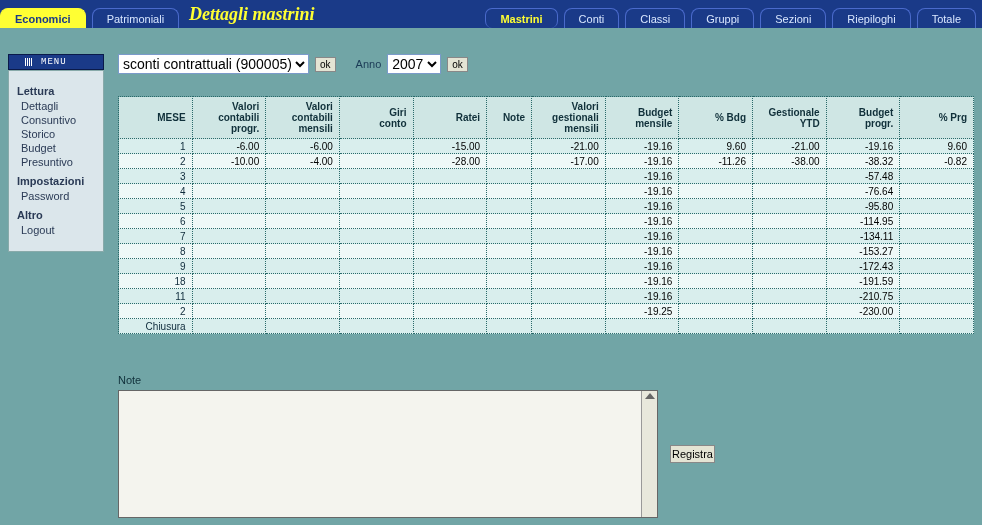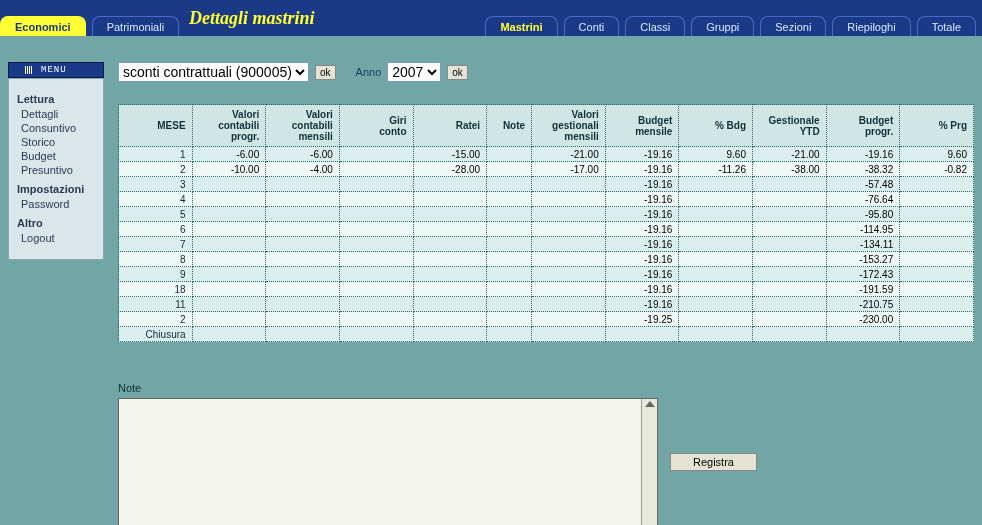--- a/index.html
+++ b/index.html
@@ -1,34 +1,34 @@
 <!DOCTYPE html>
 <html><head>
 <meta charset="utf-8">
 <style>
   * { box-sizing: border-box; margin: 0; padding: 0; }
   html, body { width: 982px; height: 525px; overflow: hidden; font-family: Verdana, Arial, sans-serif; font-size: 11px; }
   body { background: #71a5a6; }
 
   
-  .topbar { display: flex; align-items: flex-end; height: 36px; background: #1a3a88; padding-left: 0; }
+  .topbar { display: flex; align-items: flex-end; height: 28px; background: #1a3a88; padding-left: 0; }
   .topbar .tab {
     position: relative; display: inline-flex; align-items: center; justify-content: center;
     height: 20px; padding: 0 14px; margin-right: 6px; font-size: 11px;
     color: #d9e7ff; background: #1a3a88; 
     border-top-left-radius: 8px; border-top-right-radius: 8px;
     border-top: 1px solid #4a6acb; border-left: 1px solid #4a6acb; border-right: 1px solid #4a6acb;
     cursor: pointer;
   }
   .topbar .tab.active-yellow {
     background: #ffff33; color: #1a3a88; font-weight: bold;
     border-color: #ffff33;
   }
   .topbar .tab.active-tab {
-    color: #ffff33; font-weight: bold;
+    color: #ffff33; font-weight: bold; border-radius: 7px;
   }
   .topbar .title {
     font-family: "Verdana"; font-size: 18px; font-style: italic; font-weight: bold;
     color: #ffff33; flex: 1; padding-left: 4px; align-self: center;
   }
 
   
   .main { display: flex; padding-top: 26px; }
 
   
@@ -78,21 +78,21 @@
   .note-wrap { margin-left: 14px; margin-top: 40px; }
   .note-label { color: #10303a; margin-bottom: 4px; display:block;}
   .note-row { display:flex; align-items:center; gap:12px;}
   .note-box {
     width: 540px; height: 128px; background: #f4f4ee; border: 1px solid #666;
     position: relative; display:flex;
   }
   .note-text { flex:1; }
   .note-scroll { width: 16px; background: #e8e8dc; border-left: 1px solid #999; display:flex; flex-direction:column; align-items:center; justify-content:flex-start;}
   .note-scroll .arrow { width:0;height:0;border-left:5px solid transparent;border-right:5px solid transparent;border-bottom:6px solid #666;margin-top:2px;}
-  .registra { font-size:11px; padding:2px 22px; background:#e4e4d4; border:1px solid #888; cursor:pointer;}
+  .registra { font-size:11px; padding:2px 1px; background:#e4e4d4; border:1px solid #888; cursor:pointer;}
   .registra-wrap{ display:flex; align-items:center;}
 </style>
 </head>
 <body>
 
 <div class="topbar">
   <span id="tabs-left"><span class="tab active-yellow">Economici</span><span class="tab">Patrimoniali</span></span>
   <span class="title">Dettagli mastrini</span>
   <span id="tabs-right"><span class="tab active-tab">Mastrini</span><span class="tab">Conti</span><span class="tab">Classi</span><span class="tab">Gruppi</span><span class="tab">Sezioni</span><span class="tab">Riepiloghi</span><span class="tab">Totale</span></span>
 </div>

